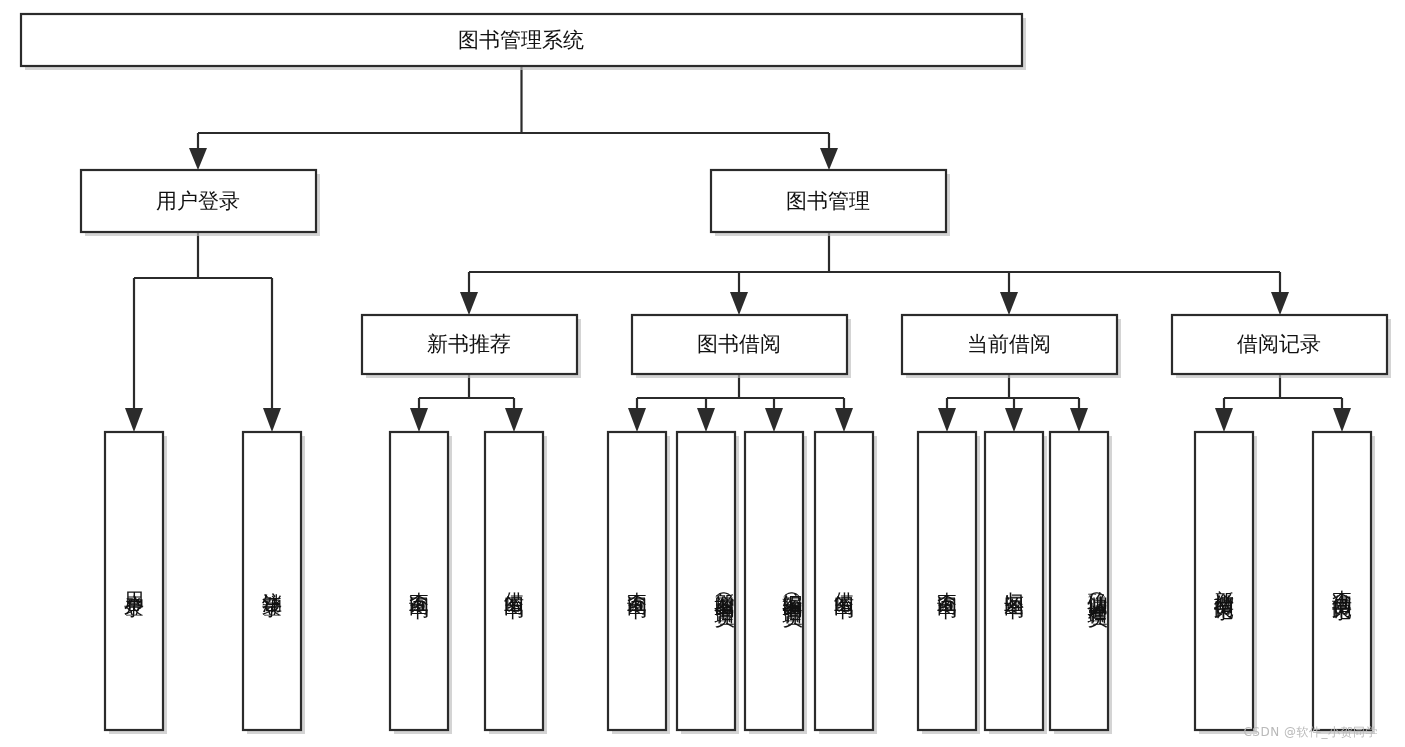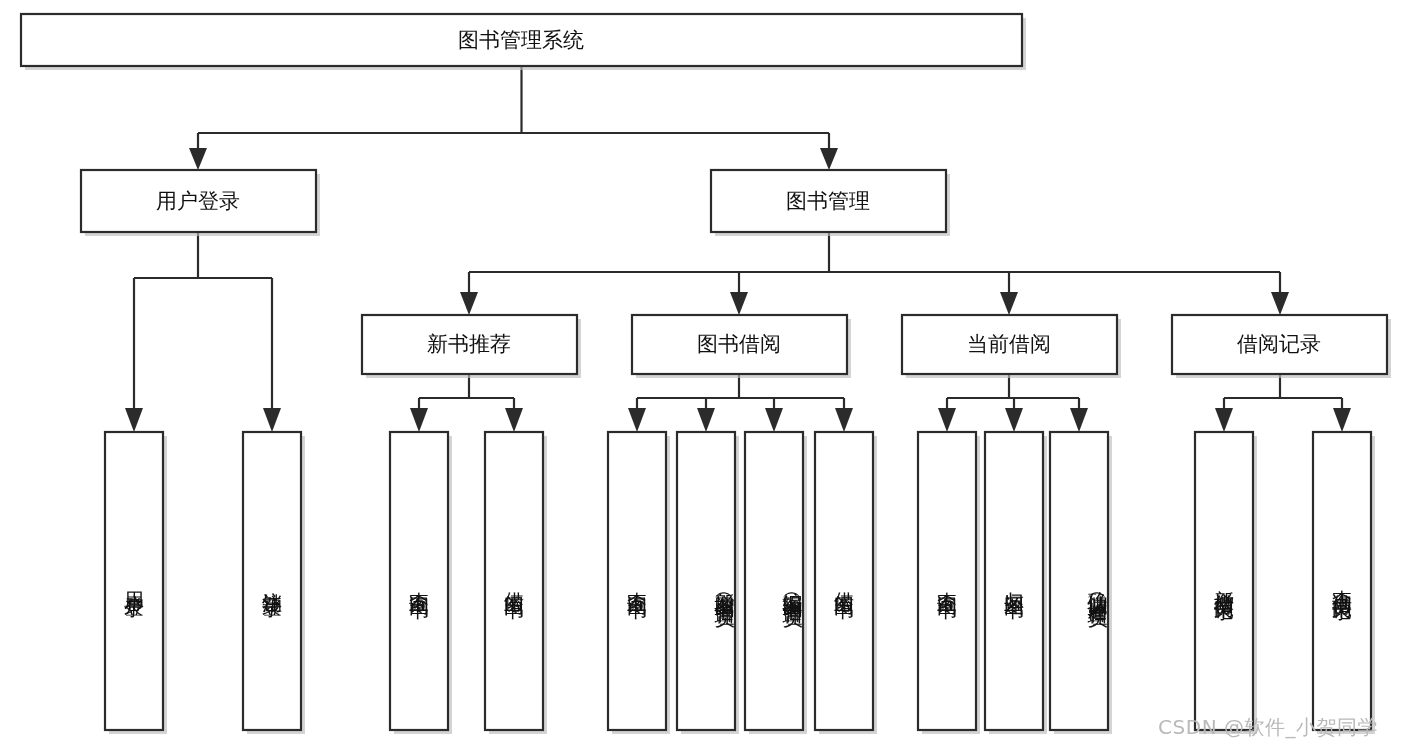--- a/index.html
+++ b/index.html
@@ -65,21 +65,21 @@
     display: flex;
     align-items: flex-start;
     justify-content: center;
     pointer-events: none;
   }
   .watermark {
     position: absolute;
     right: 14px;
     bottom: 6px;
     font-family: "DejaVu Sans", "Liberation Sans", sans-serif;
-    font-size: 20px;
+    font-size: 12px;
     color: #b9b9b9;
     letter-spacing: 0.5px;
     white-space: nowrap;
   }
 </style>
 </head>
 <body>
 
 <div id="diagram-root">
 

